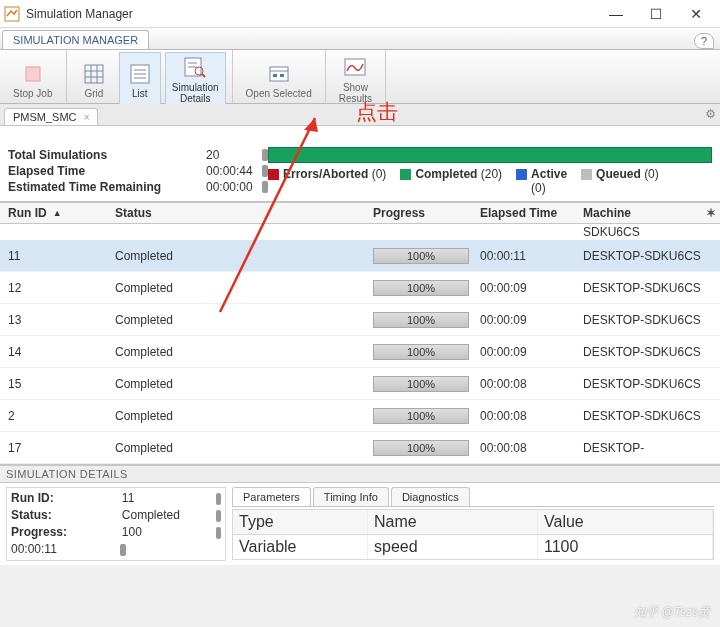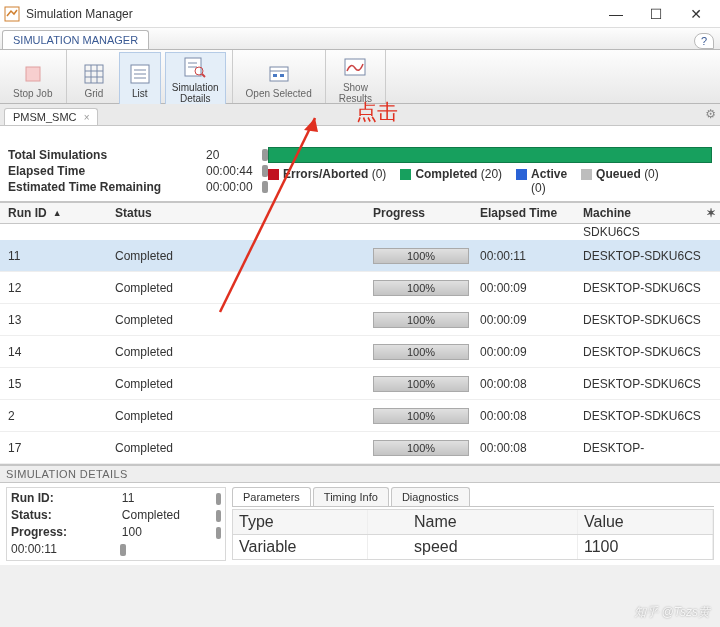--- a/index.html
+++ b/index.html
@@ -55,21 +55,21 @@
 .details .left .dval { width: 90px; }
 .details .left .grip { width: 6px; height: 12px; background: #999; border-radius: 2px; align-self: center; }
 .details .right { flex: 1; }
 .dtabs { display: flex; border-bottom: 1px solid #c6c6c6; }
 .dtab { padding: 3px 10px; font-size: 11px; border: 1px solid #c6c6c6; border-bottom: none; background: #f6f6f6; margin-right: 2px; border-radius: 3px 3px 0 0; }
 .dtab.active { background: #fff; }
 .param-table { border: 1px solid #d8d8d8; margin-top: 2px; }
 .param-table .thead, .param-table .trow { display: flex; font-size: 16px; }
 .param-table .thead { background: #f6f6f6; border-bottom: 1px solid #d8d8d8; }
 .param-table .cell { padding: 3px 6px; border-right: 1px solid #eee; }
-.param-table .c1 { width: 135px; } .param-table .c2 { width: 170px; margin-left: 40px; } .param-table .c3 { flex: 1; }
+.param-table .c1 { width: 135px; } .param-table .c2 { width: 170px; } .param-table .c3 { flex: 1; }
 .annotation { position: absolute; left: 356px; top: 98px; color: #e03020; font-size: 21px; font-weight: 500; pointer-events: none; font-family: "Microsoft YaHei", sans-serif; }
 .arrow-svg { position: absolute; left: 200px; top: 112px; pointer-events: none; }
 .watermark { position: absolute; right: 10px; bottom: 6px; color: rgba(255,255,255,0.85); font-size: 12px; text-shadow: 0 0 2px rgba(0,0,0,0.4); font-style: italic; }
 .sort-arrow { font-size: 9px; margin-left: 6px; }
 </style>
 </head>
 <body>
 
 <div class="titlebar">
   <svg class="app-icon" viewBox="0 0 16 16">

